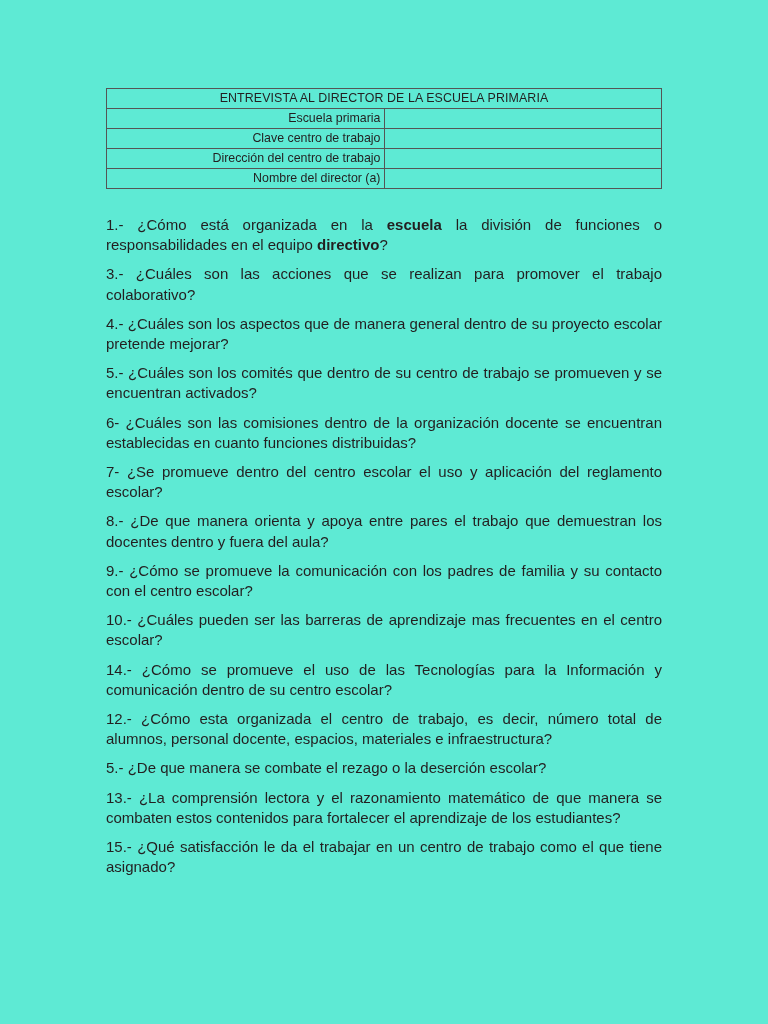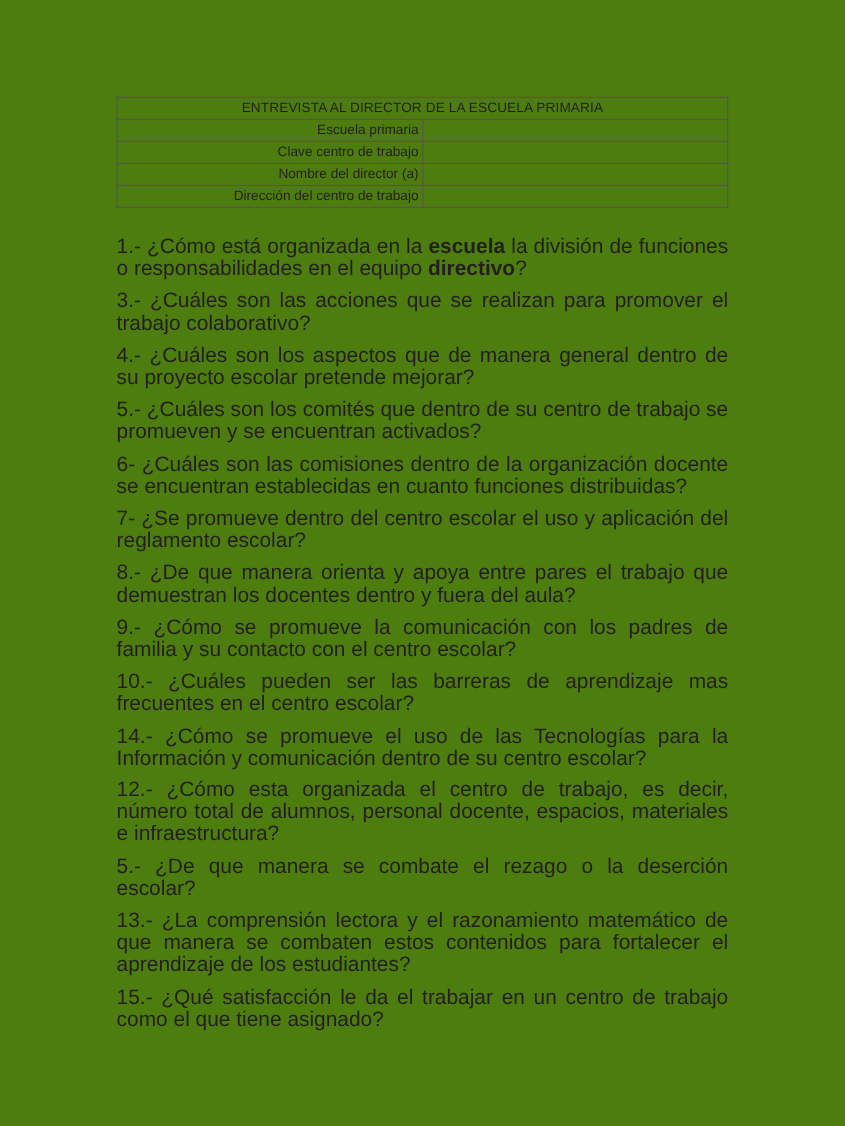--- a/index.html
+++ b/index.html
@@ -11,21 +11,21 @@
     width: 768px;
     height: 1024px;
     font-family: "Liberation Sans", sans-serif;
     color: #231f20;
     -webkit-font-smoothing: antialiased;
   }
   .page {
     position: relative;
     width: 768px;
     height: 1024px;
-    background: #4d7c0f;
+    background: #5eead4;
     overflow: hidden;
   }
   .content {
     position: absolute;
     left: 106px;
     top: 88px;
     width: 556px;
   }
 
   
@@ -61,21 +61,21 @@
     width: 277px;
   }
 
   
   .questions {
     margin-top: 26px;
   }
   p.question {
     margin: 0 0 9px 0;
     padding: 0;
-    font-size: 19px;
+    font-size: 15px;
     line-height: 20.2px;
     text-align: justify;
     text-justify: inter-word;
     color: #231f20;
   }
   p.question:last-child {
     margin-bottom: 0;
   }
   p.question b {
     font-weight: bold;
@@ -94,25 +94,25 @@
         </tr>
         <tr>
           <td class="label-cell">Escuela primaria</td>
           <td class="value-cell"></td>
         </tr>
         <tr>
           <td class="label-cell">Clave centro de trabajo</td>
           <td class="value-cell"></td>
         </tr>
         <tr>
-          <td class="label-cell">Nombre del director (a)</td>
+          <td class="label-cell">Dirección del centro de trabajo</td>
           <td class="value-cell"></td>
         </tr>
         <tr>
-          <td class="label-cell">Dirección del centro de trabajo</td>
+          <td class="label-cell">Nombre del director (a)</td>
           <td class="value-cell"></td>
         </tr>
       </tbody>
     </table>
 
     <div class="questions">
       <p class="question">1.-  ¿Cómo está organizada en la <b>escuela</b> la división de funciones o responsabilidades en el equipo <b>directivo</b>?</p>
       <p class="question">3.- ¿Cuáles son las acciones que se realizan para promover el trabajo colaborativo?</p>
       <p class="question">4.- ¿Cuáles son los aspectos que de manera general dentro de su proyecto escolar pretende mejorar?</p>
       <p class="question">5.- ¿Cuáles son los comités que dentro de su centro de trabajo se promueven y se encuentran activados?</p>

